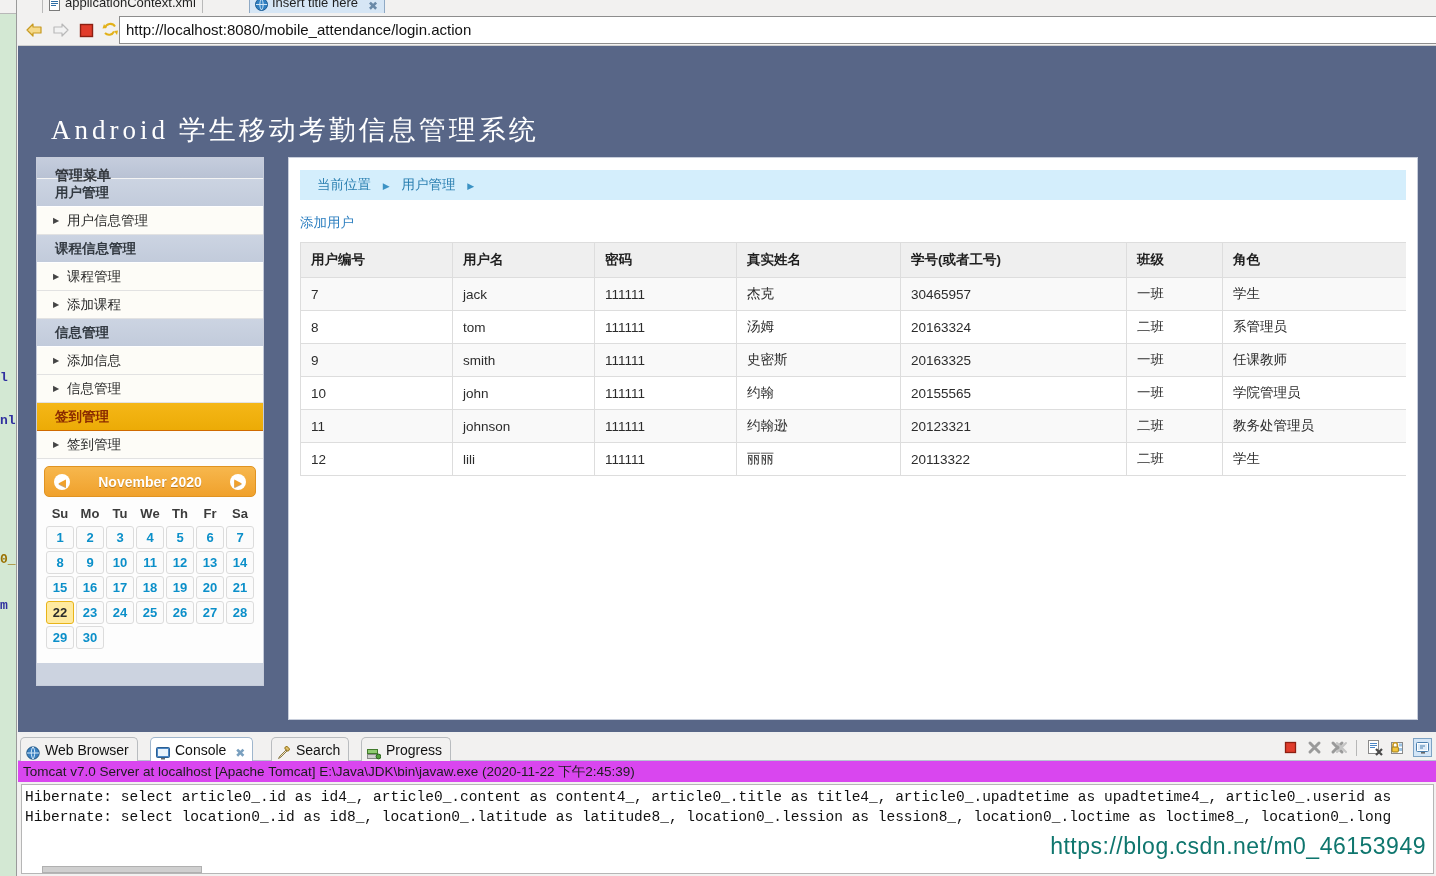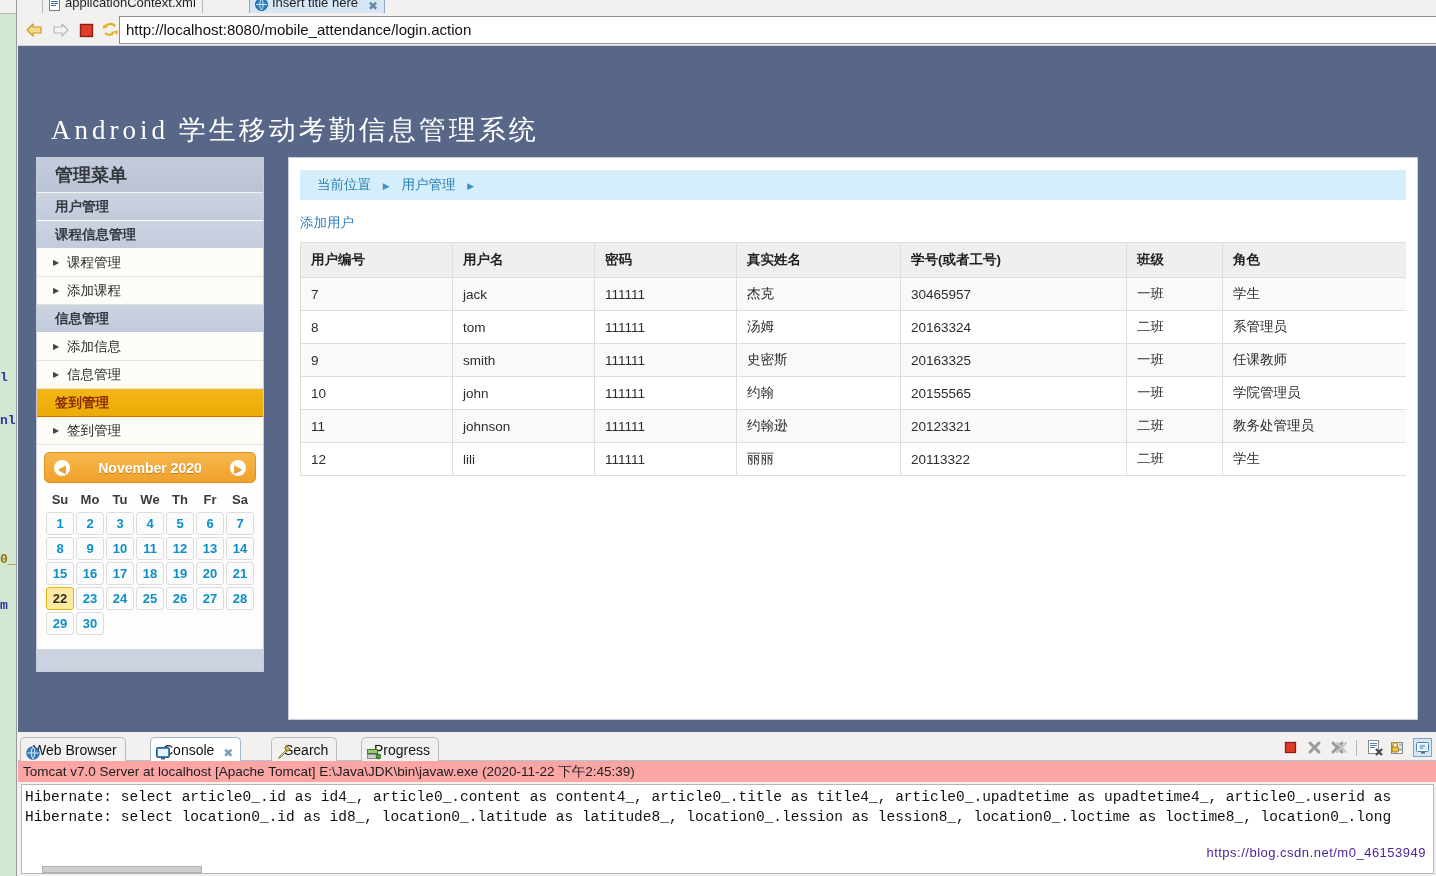--- a/index.html
+++ b/index.html
@@ -93,22 +93,22 @@
     position: absolute; left: 0; top: 99px; width: 1418px; height: 587px;
     background: #586687;
   }
 
   
   .sidebar {
     position: absolute; left: 18px; top: 12px; width: 228px;
     background: #fdfdfd; border: 1px solid #c6ccda;
   }
   .menu-title {
-    height: 35px; line-height: 35px; padding-left: 18px;
-    font-size: 18px; font-weight: bold; color: #33373d;
+    height: 21px; line-height: 35px; padding-left: 18px;
+    font-size: 14px; font-weight: bold; color: #33373d;
     background: linear-gradient(#c5cddd, #b9c2d4);
     border-bottom: 1px solid #f4f4f4;
   }
   .menu-group {
     height: 28px; line-height: 28px; padding-left: 18px;
     font-size: 13.5px; font-weight: bold; color: #333a42;
     background: linear-gradient(#ccd4e2, #c2cbdb);
     border-bottom: 1px solid #ffffff;
   }
   .menu-group.hot {
@@ -191,50 +191,50 @@
   
   .bottom {
     position: absolute; left: 18px; top: 735px; width: 1418px; height: 141px;
     background: #f2f1f0;
   }
   .view-tabs {
     position: relative; height: 26px; border-bottom: 1px solid #b6c3d2;
   }
   .vtab {
     position: absolute; top: 2px; height: 24px; line-height: 24px;
-    font-size: 14px; color: #111; padding: 0 8px 0 12px; white-space: nowrap;
+    font-size: 14px; color: #111; padding: 0 8px 0 24px; white-space: nowrap;
     border: 1px solid #b9bcbf; border-bottom: none; border-radius: 5px 5px 0 0;
     background: #f2f1f0;
   }
   .vtab.sel { background: #ffffff; border-color: #9fb6cd; padding-right: 26px;}
   .vtab .vicon { position: absolute; left: 5px; top: 5px; width: 14px; height: 14px; }
   .vtab .vclose { position: absolute; right: 7px; top: 3px; font-size: 12px; color: #7aa0bf; }
 
   .view-toolbar { position: absolute; right: 4px; top: 3px; display: flex; align-items: center; gap: 5px;}
   .tb-icn { width: 19px; height: 19px; display: flex; align-items: center; justify-content: center; }
   .tb-icn.boxed { border: 1px solid #7da2c4; background: #d4e6f7; }
   .tb-sep { width: 1px; height: 16px; background: #b7b7b7; margin: 0 3px; }
 
   .console-head {
     height: 21px; line-height: 21px; padding-left: 5px;
-    font-size: 13.5px; color: #1d1d1d; background: #fca5a5;
+    font-size: 13.5px; color: #1d1d1d; background: #d946ef;
   }
   .console-body {
     position: absolute; left: 3px; top: 49px; right: 2px; bottom: 2px;
     background: #ffffff; border: 1px solid #b6b6b6; overflow: hidden;
     padding: 2px 0 0 3px;
   }
   .console-line {
     font-family: "Liberation Mono", "DejaVu Sans Mono", monospace;
     font-size: 14.5px; color: #111; white-space: nowrap; line-height: 20px;
   }
 
   .watermark {
     position: absolute; right: 10px; bottom: 16px;
-    font-size: 13px; color: #4c1d95; letter-spacing: .5px;
+    font-size: 23px; color: #0f766e; letter-spacing: .5px;
     font-family: "Liberation Sans", sans-serif;
     pointer-events: none;
   }
   .hscroll-ghost {
     position: absolute; left: 20px; bottom: 0; width: 160px; height: 7px;
     background: #cfcfcf; border: 1px solid #b0b0b0;
   }
 </style>
 </head>
 <body>
@@ -307,20 +307,21 @@
         <span class="en">Android</span>&nbsp;<span>学生移动考勤信息管理系统</span>
       </div>
     </div>
 
     <div class="body-area">
 
       <div class="sidebar">
         <div class="menu-title">管理菜单</div>
 
         <div class="menu-group">用户管理</div>
+        <div class="menu-item">用户信息管理</div>
         <div class="menu-group">课程信息管理</div>
         <div class="menu-item">课程管理</div>
         <div class="menu-item">添加课程</div>
         <div class="menu-group">信息管理</div>
         <div class="menu-item">添加信息</div>
         <div class="menu-item">信息管理</div>
         <div class="menu-group hot">签到管理</div>
         <div class="menu-item">签到管理</div>
 
         <div class="cal-wrap">

